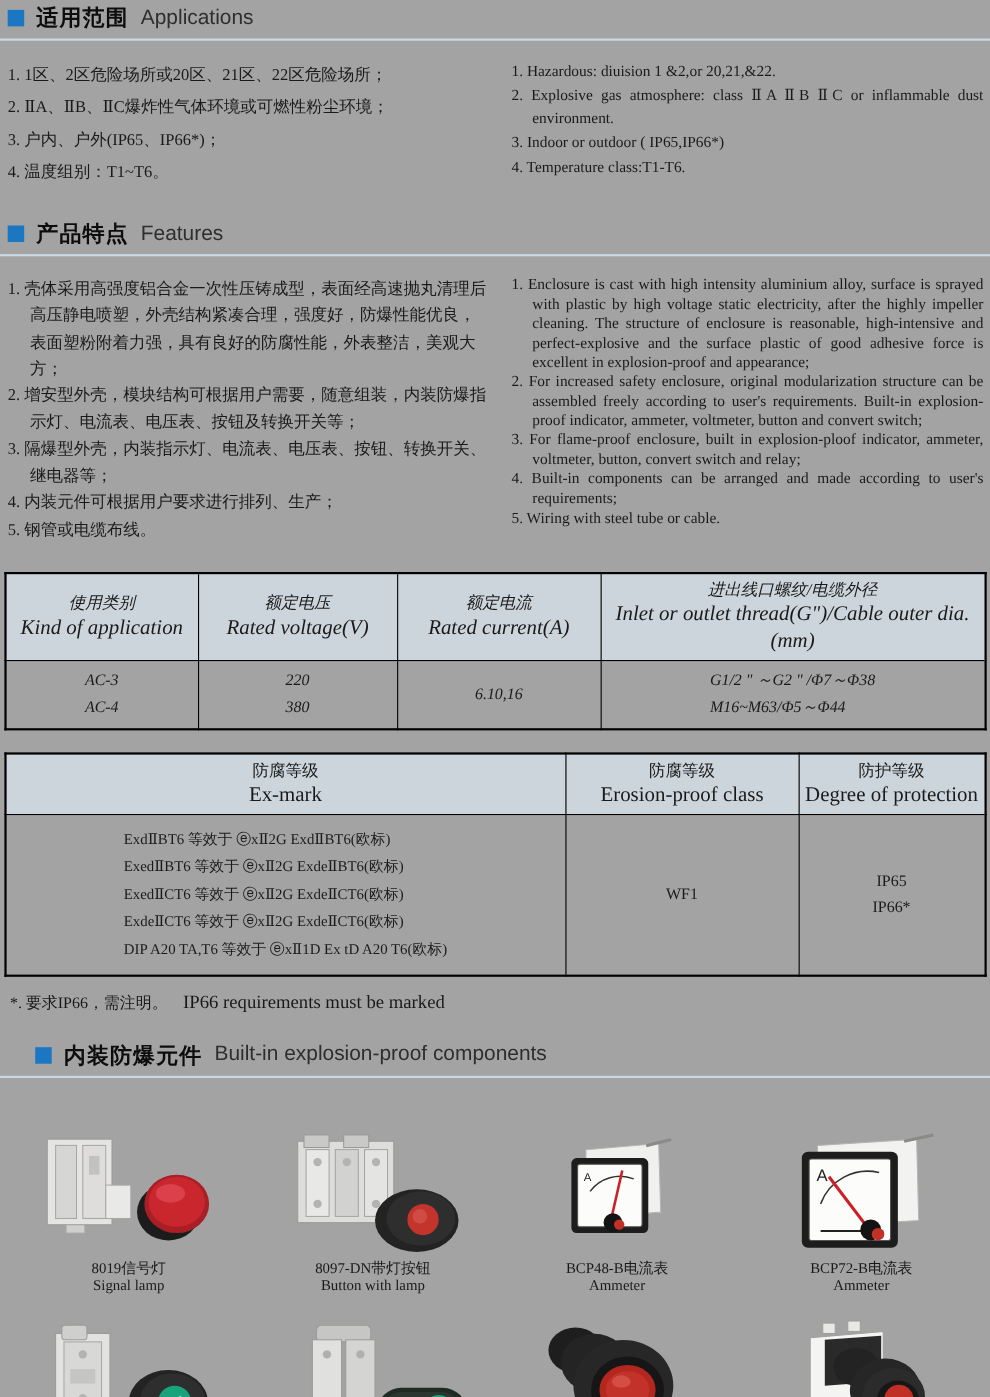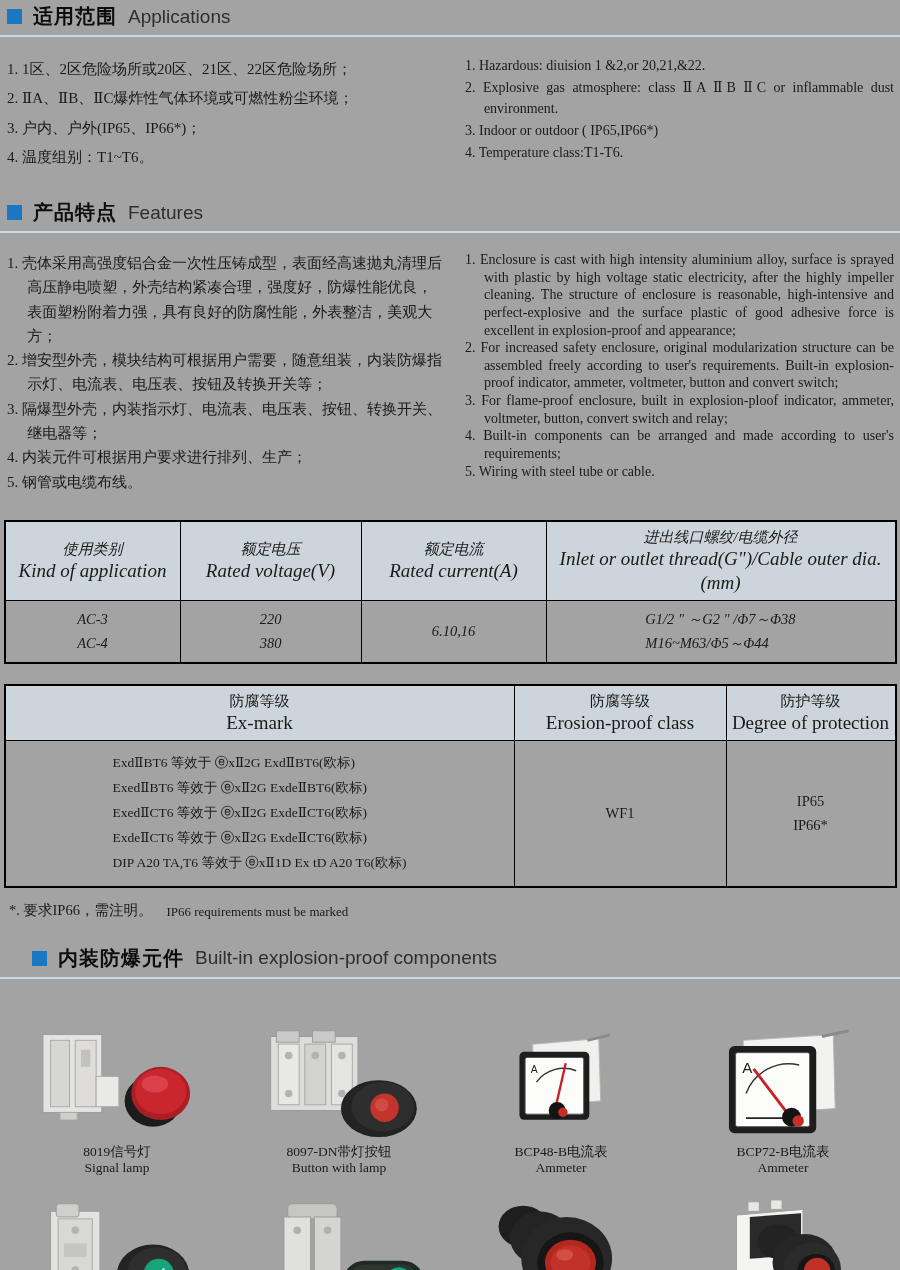--- a/index.html
+++ b/index.html
@@ -27,21 +27,21 @@
   .tbl th{background:#ccd5db;font-weight:normal;padding:5px 4px;}
   .th-zh{display:block;font-size:15px;line-height:1.35;}
   .th-en{display:block;font-size:19px;line-height:1.25;}
   .cell-line{display:block;font-size:14.5px;line-height:1.7;}
   .t1 td{padding:6px 4px;}
   .left-block{display:inline-block;text-align:left;}
   .t2 td{padding:10px 4px;}
   .exmark-line{display:block;font-size:13.5px;line-height:1.85;text-align:left;}
   .footnote{padding:13px 0 0 9px;display:flex;align-items:flex-end;gap:14px;}
   .fn-zh{font-size:14.5px;}
-  .fn-en{font-size:13px;}
+  .fn-en{font-size:17px;}
   
   .grid{display:grid;grid-template-columns:repeat(4,1fr);column-gap:4px;row-gap:20px;
         padding:46px 8px 0 8px;}
   .prod{display:flex;flex-direction:column;align-items:center;}
   .prod-img{height:116px;display:flex;align-items:center;justify-content:center;}
   .cap{ text-align:center;margin-top:3px;}
   .cap-zh{display:block;font-size:13.5px;line-height:1.2;}
   .cap-en{display:block;font-size:13.5px;line-height:1.2;}
   .mt-sec{margin-top:20px;}
   .tbl1-wrap{margin-top:26px;font-style:italic;}

